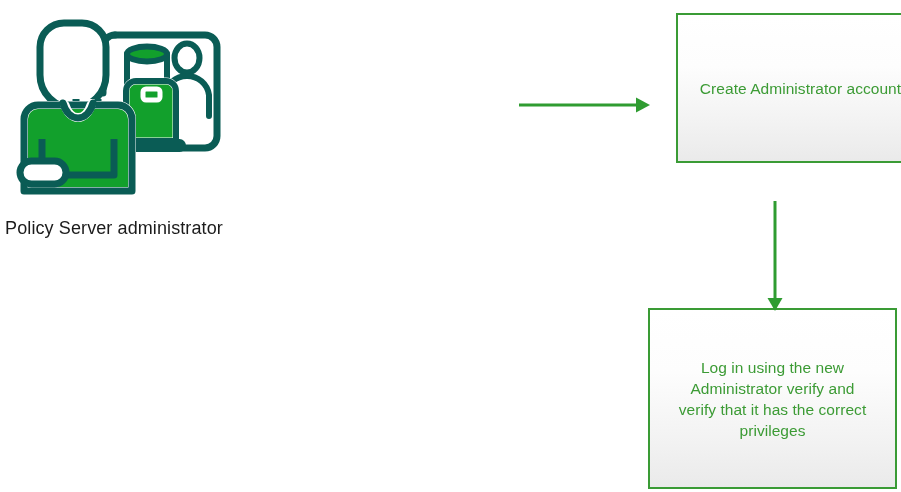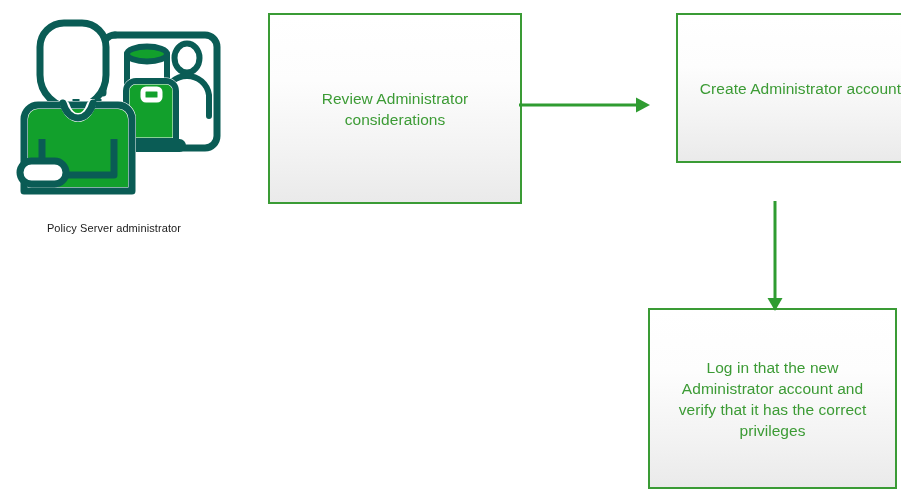--- a/index.html
+++ b/index.html
@@ -25,21 +25,21 @@
     height: 190px;
   }
   #persona-icon svg { display: block; width: 215px; height: 190px; }
 
   #persona-caption {
     position: absolute;
     left: 0px;
     top: 218px;
     width: 228px;
     text-align: center;
-    font-size: 11px;
+    font-size: 18px;
     line-height: 21px;
     color: #1b1b1b;
     letter-spacing: 0.1px;
   }
   #persona-caption .cap-line { display: block; white-space: nowrap; }
 
   
   .proc-box {
     position: absolute;
     box-sizing: border-box;
@@ -126,30 +126,27 @@
       <path d="M32 126 V162 H104 V126" fill="none" stroke="#0a5c55" stroke-width="7" stroke-linejoin="round"></path>
 
       <rect x="10" y="148" width="46" height="23" rx="11.5" fill="#ffffff" stroke="#0a5c55" stroke-width="7"></rect>
     </svg>
   </div>
 
   <div id="persona-caption">
     <span class="cap-line">Policy Server administrator</span>
   </div>
 
-  <div class="proc-box" id="box-review">
-    <div class="proc-label">Review Administrator considerations</div>
-  </div>
 
   <div class="proc-box" id="box-create">
     <div class="proc-label">Create Administrator account</div>
   </div>
 
   <div class="proc-box" id="box-login">
-    <div class="proc-label">Log in that the new Administrator account and verify that it has the correct privileges</div>
+    <div class="proc-label">Log in using the new Administrator verify and verify that it has the correct privileges</div>
   </div>
 
   <div class="connector" id="arrow-review-to-create">
     <svg viewBox="0 0 132 26" xmlns="http://www.w3.org/2000/svg">
       <line x1="0" y1="13" x2="119" y2="13" stroke="#2f9c31" stroke-width="3"></line>
       <polygon points="117,5.5 131,13 117,20.5" fill="#2f9c31"></polygon>
     </svg>
   </div>
 
   <div class="connector" id="arrow-create-to-login">

